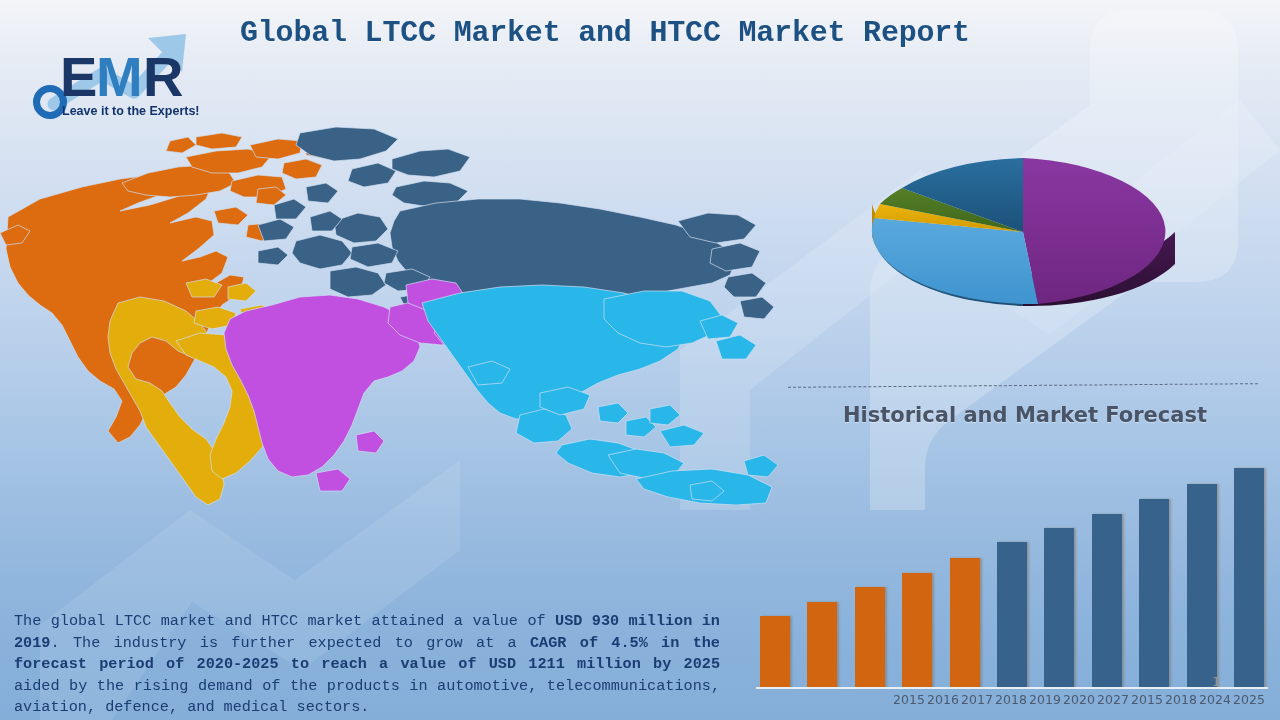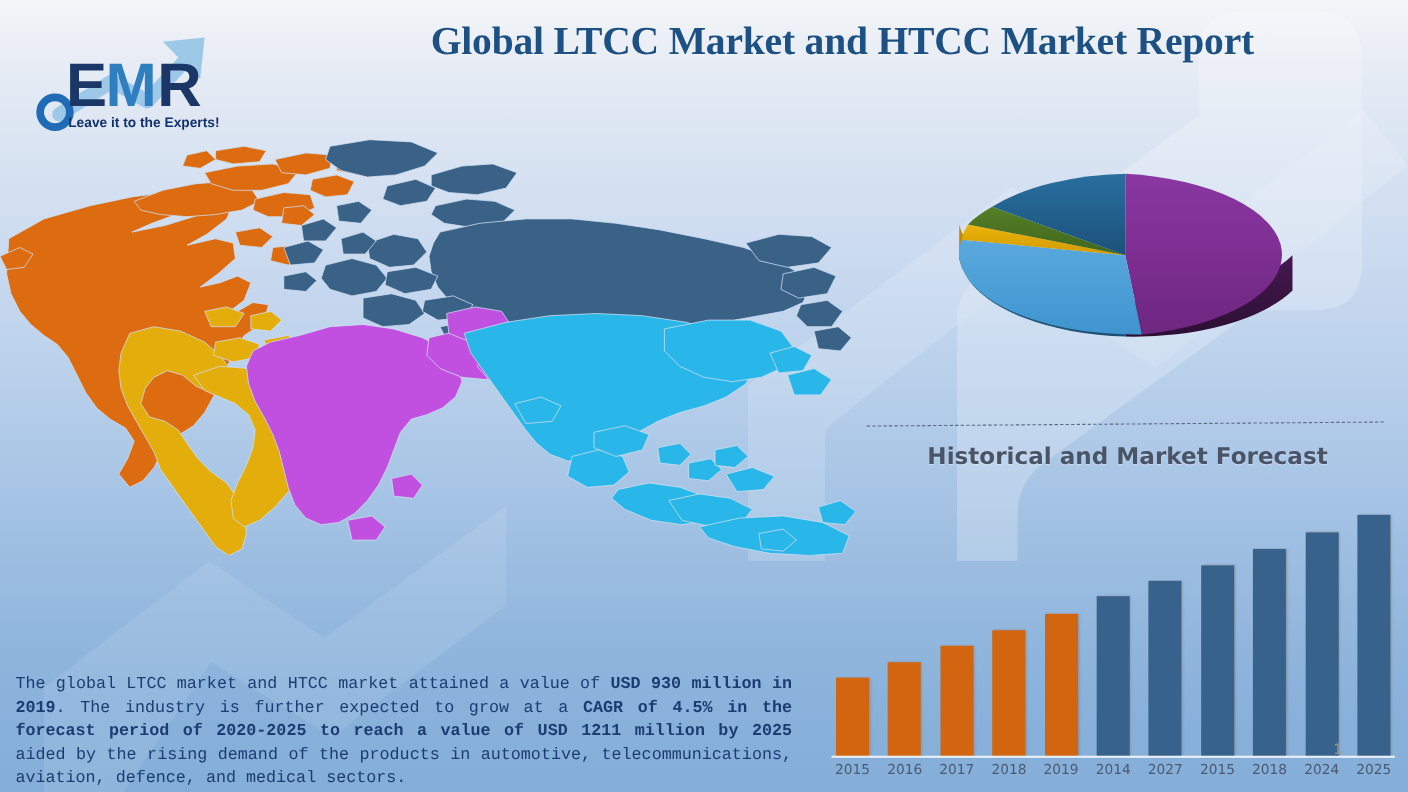--- a/index.html
+++ b/index.html
@@ -40,25 +40,25 @@
   }
 
   
   #logo { position: absolute; left: 30px; top: 22px; width: 190px; height: 100px; }
 
   
   #title {
     position: absolute;
     left: 240px; top: 16px;
     width: 900px;
-    text-align: right;
-    font-size: 36px;
+    text-align: left;
+    font-size: 30px;
     font-weight: bold;
     color: #1d5183;
-    font-family: Liberation Serif, serif;
+    font-family: Liberation Mono, monospace;
     letter-spacing: -0.2px;
     text-shadow: 0 1px 1px rgba(255,255,255,0.55);
   }
 
   
   #map-wrap {
     position: absolute;
     left: 0px; top: 125px;
     width: 780px; height: 380px;
   }
@@ -137,21 +137,21 @@
     position: absolute;
     left: 4px; top: 235px;
     width: 512px; height: 2px;
     background: #e8eef5;
   }
   #bar-labels {
     position: absolute;
     left: 0; top: 240px;
     width: 520px;
     display: flex;
-    justify-content: space-between;
+    justify-content: flex-end;
     padding: 0 6px;
     box-sizing: border-box;
   }
   .bar-label {
     width: 34px;
     text-align: center;
     font-size: 12.5px;
     color: #4c5a70;
     font-family: "DejaVu Sans", sans-serif;
   }
@@ -434,21 +434,21 @@
     <div id="bar-axis"></div>
 
     <div id="bar-artifact">1</div>
 
     <div id="bar-labels">
       <div class="bar-label">2015</div>
       <div class="bar-label">2016</div>
       <div class="bar-label">2017</div>
       <div class="bar-label">2018</div>
       <div class="bar-label">2019</div>
-      <div class="bar-label">2014</div>
+      <div class="bar-label">2020</div>
       <div class="bar-label">2027</div>
       <div class="bar-label">2015</div>
       <div class="bar-label">2018</div>
       <div class="bar-label">2024</div>
       <div class="bar-label">2025</div>
     </div>
   </div>
 
   <p id="body-text"><span>The global LTCC market and HTCC market attained a value of </span><b>USD 930 million in 2019</b><span>. The industry is further expected to grow at a </span><b>CAGR of 4.5% in the forecast period of 2020-2025 to reach a value of USD 1211 million by 2025</b><span> aided by the rising demand of the products in automotive, telecommunications, aviation, defence, and medical sectors.</span></p>
 

